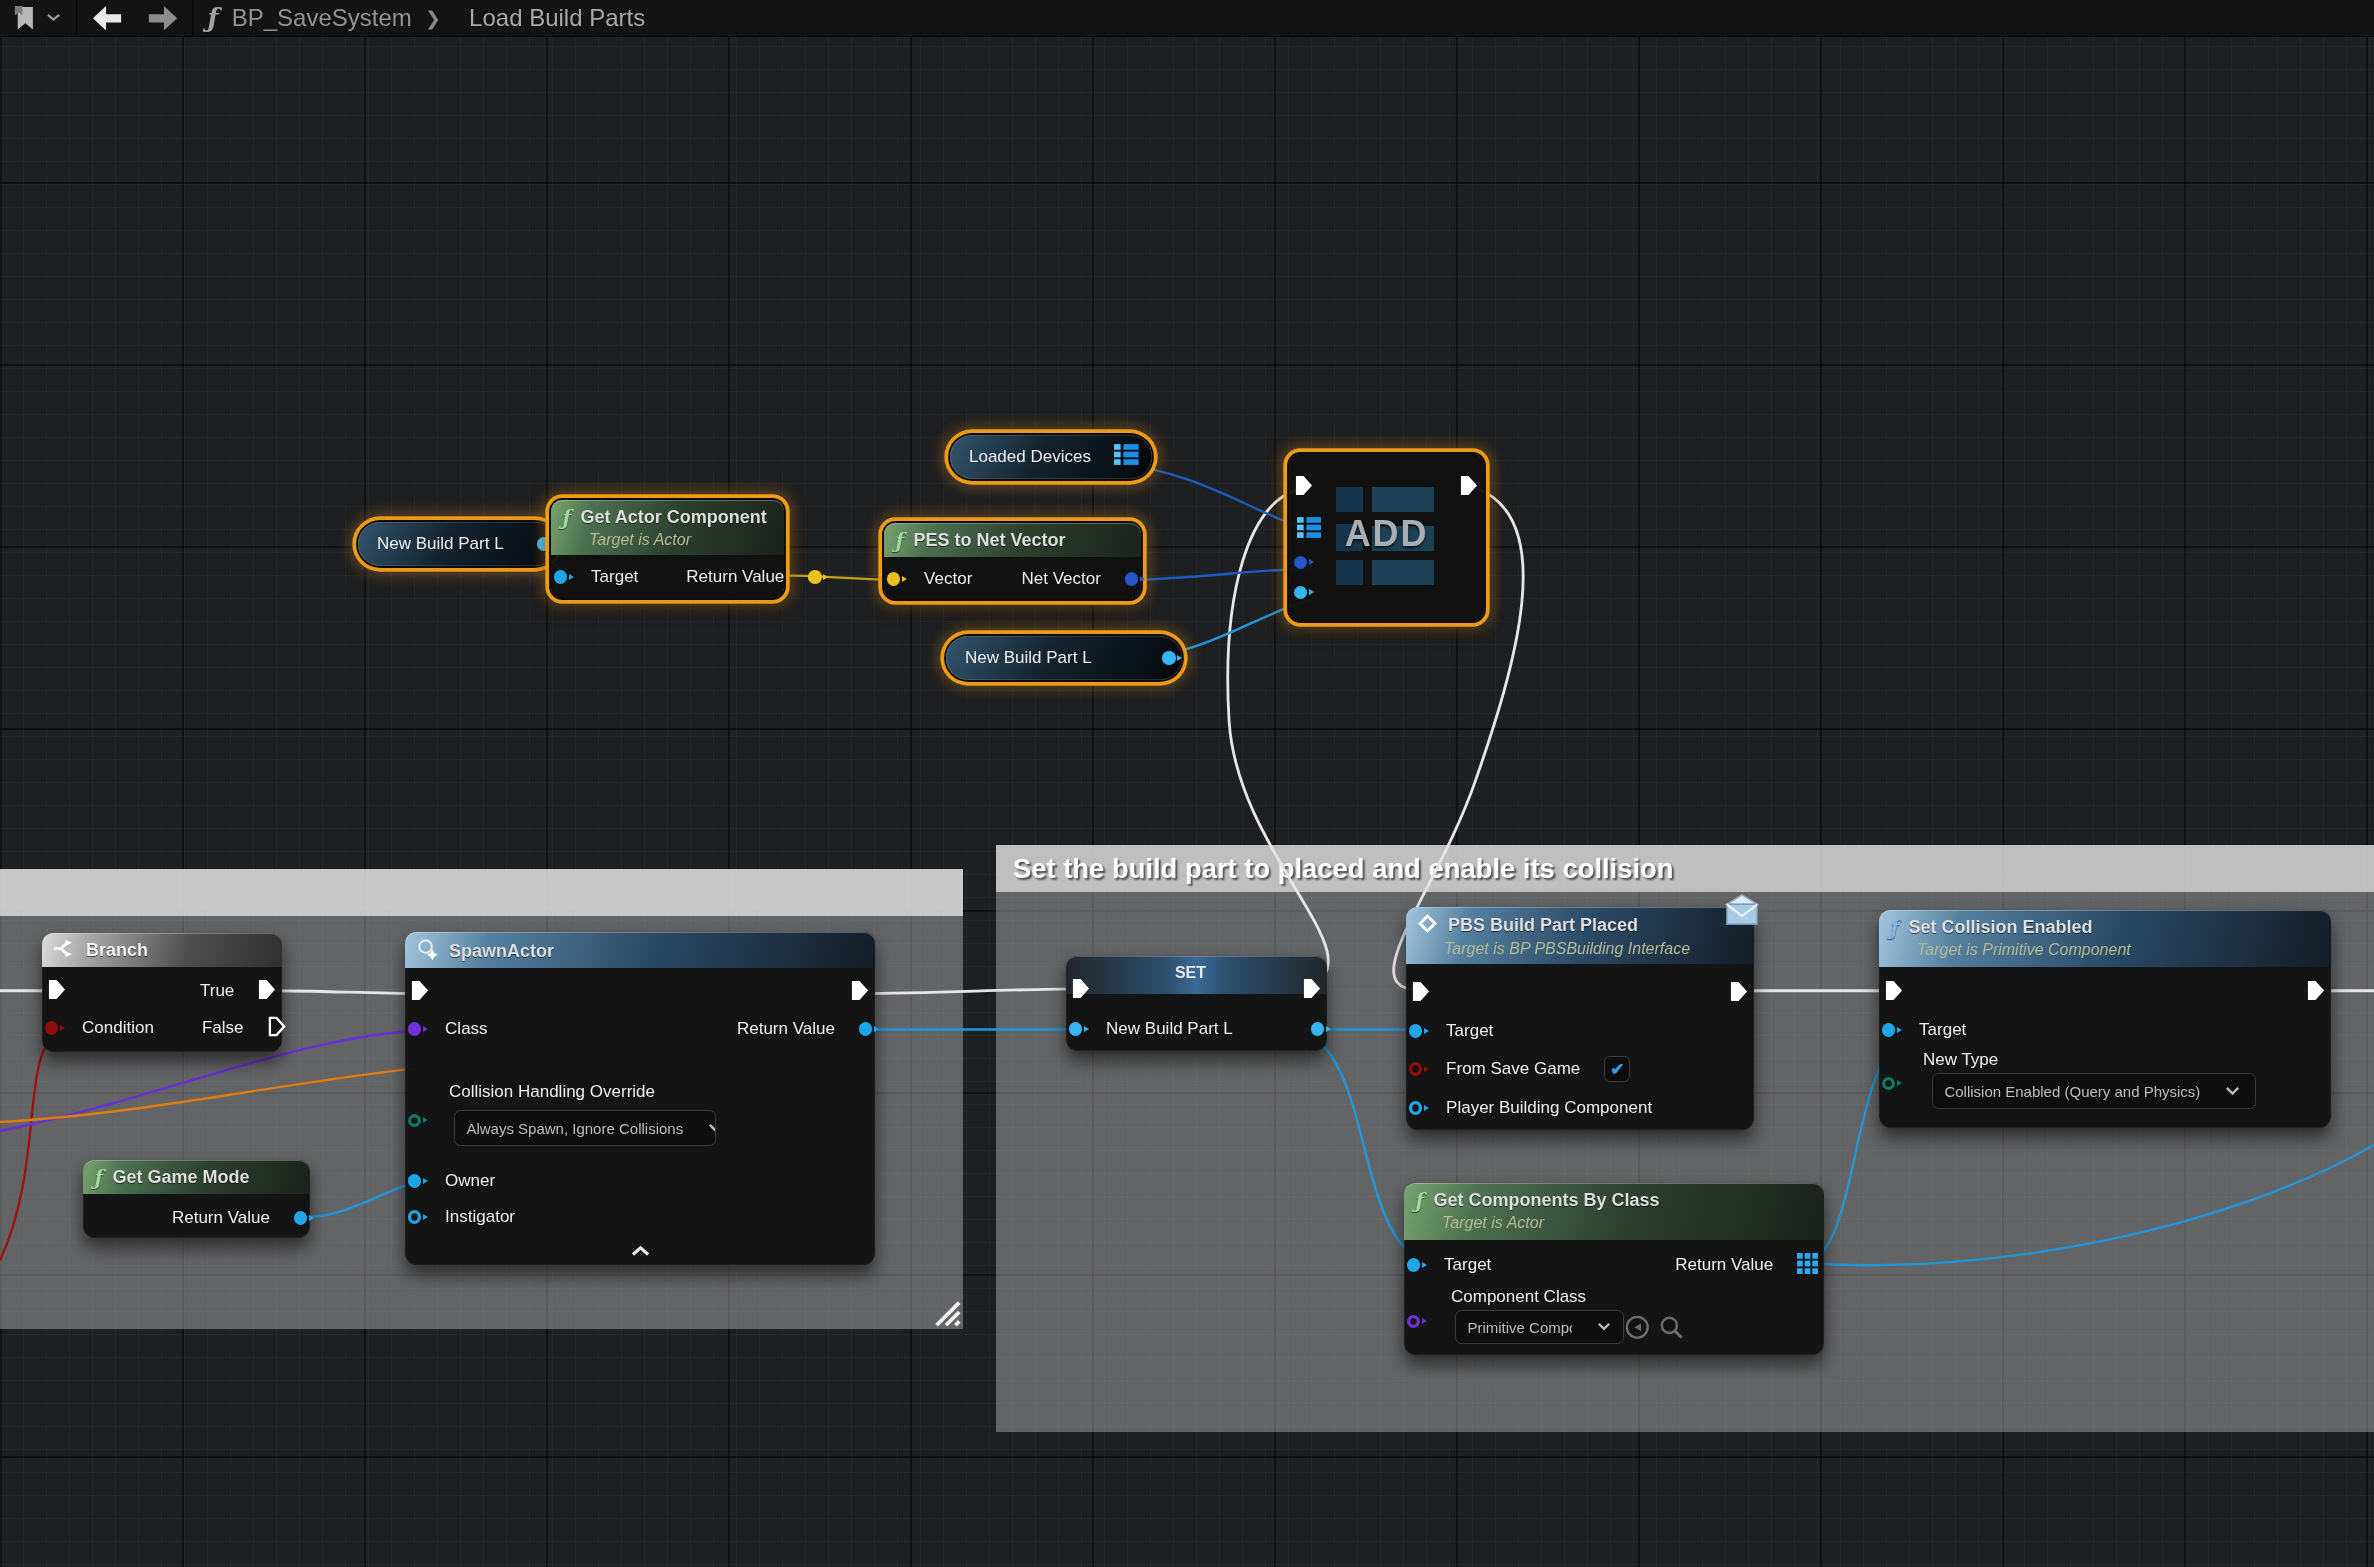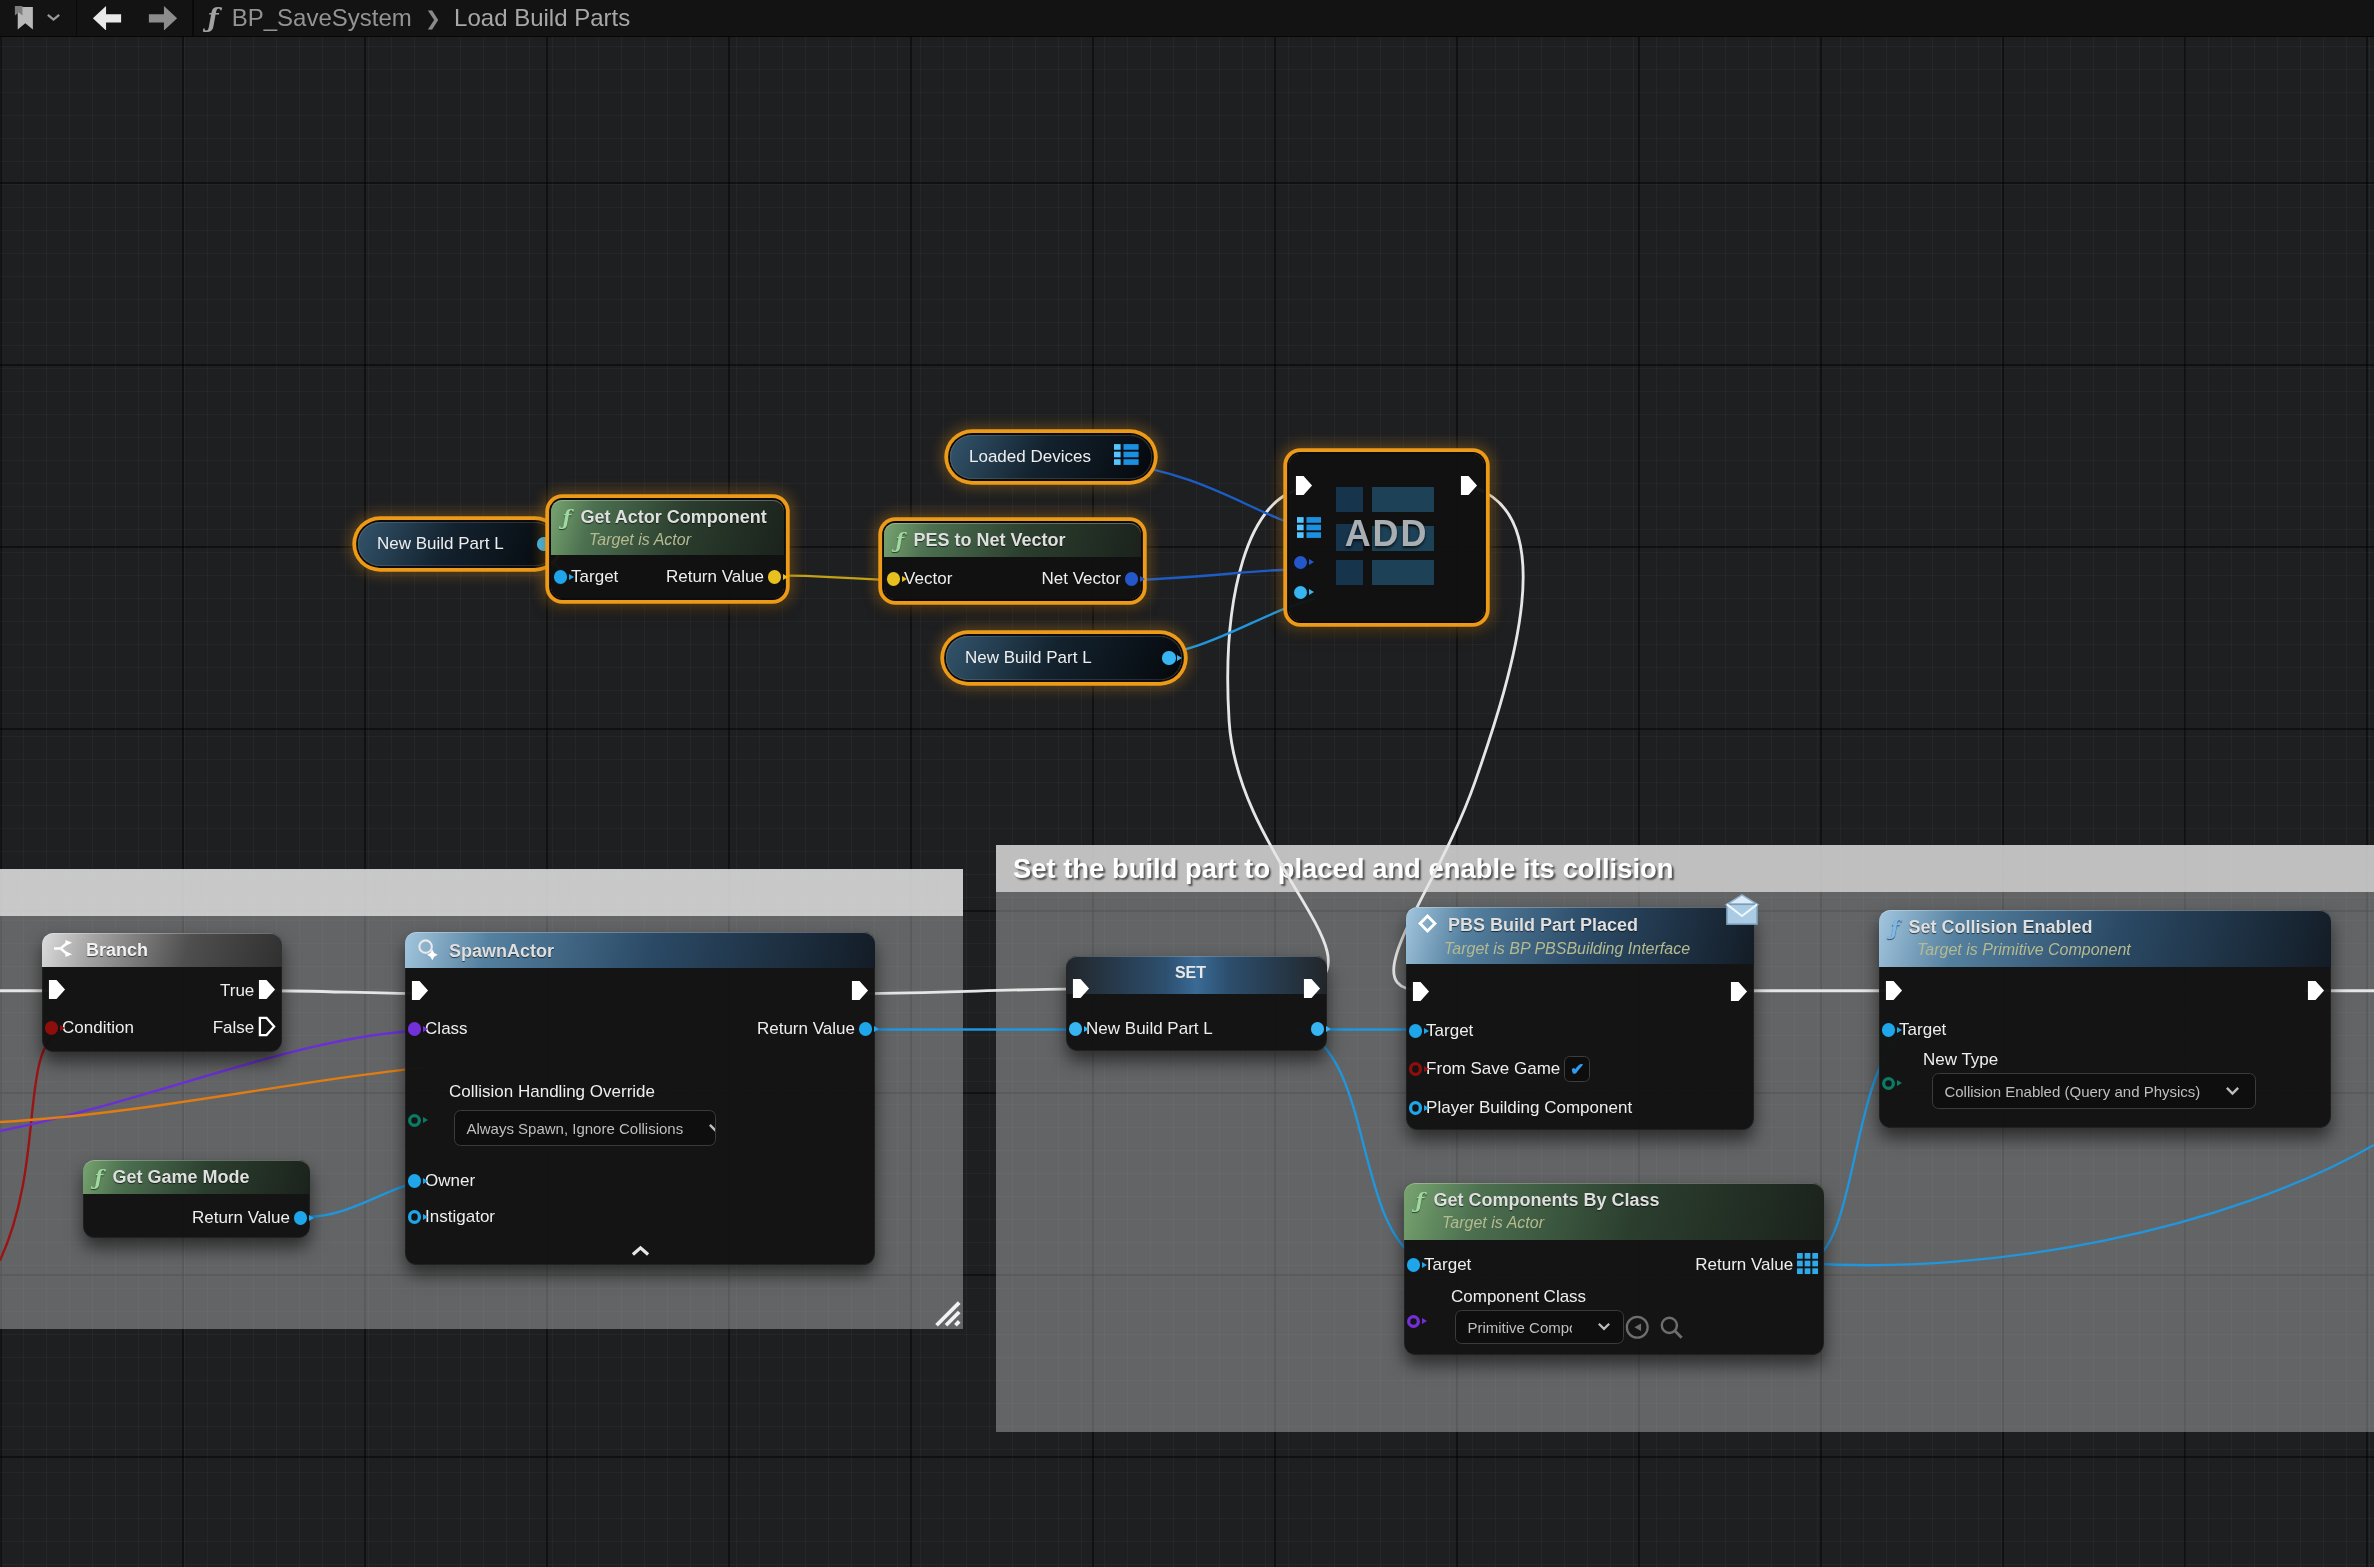--- a/index.html
+++ b/index.html
@@ -11,21 +11,21 @@
       linear-gradient(90deg, rgba(0,0,0,.45) 1.9px, transparent 1.9px),
       linear-gradient(rgba(255,255,255,.032) 0.9px, transparent 0.9px),
       linear-gradient(90deg, rgba(255,255,255,.032) 0.9px, transparent 0.9px);
     background-size:182px 182px,182px 182px,23px 23px,23px 23px;}
   
   #topbar{position:absolute;left:0;top:0;width:100%;height:36px;background:#131313;
     border-bottom:0.9px solid #060606;display:flex;align-items:center;z-index:50;color:#8f8f8f;}
   #topbar .sep{width:1.9px;height:36px;background:#090909;margin:0 13.2px;}
   .tb-ico{display:flex;align-items:center;justify-content:center;}
   #breadcrumb{font-size:24px;color:#939393;display:flex;align-items:center;gap:13.2px;}
-  #breadcrumb .page{color:#a8a8a8;}
+  #breadcrumb .page{color:#a8a8a8;margin-left:15px;}
   #zoom-label{position:absolute;right:1.9px;top:3.8px;font-size:25.6px;font-weight:bold;color:#5d5d5d;}
   .fn-glyph{font-family:"DejaVu Serif",serif;font-style:italic;font-weight:bold;}
   
   .comment{position:absolute;background:rgba(195,195,195,.42);z-index:1;}
   .comment .chdr{height:47px;background:rgba(222,222,222,.75);display:flex;align-items:center;
     padding:0 17px;font-size:27.4px;font-weight:bold;color:#fff;
     text-shadow:1.9px 1.9px 1.9px rgba(0,0,0,.6);white-space:nowrap;overflow:hidden;}
   #comment-left{left:0;top:869px;width:963px;height:460px;}
   #comment-left .chdr{height:47px;background:rgba(228,228,228,.78);}
   #comment-right{left:996px;top:845px;width:1391px;height:587px;}
@@ -36,21 +36,21 @@
     box-shadow:0 9.5px 17px rgba(0,0,0,.55), inset 0 0 0 0.9px rgba(255,255,255,.06);color:#e6e6e6;}
   .selected{box-shadow:0 0 0 1.9px #0c0c0c,0 0 0 5.7px #ED9A19,0 0 13.2px 9.5px rgba(237,154,25,.28),0 9.5px 17px rgba(0,0,0,.5);}
   .hdr{position:absolute;left:0;top:0;right:0;border-radius:11.4px 11.4px 0 0;overflow:hidden;
     box-shadow:inset 0 0.9px 0 rgba(255,255,255,.28);}
   .hdr.green{background:linear-gradient(105deg,#78a470 0%,#4c7050 18%,#2b3e2e 55%,#1b221c 100%);}
   .hdr.blue{background:linear-gradient(105deg,#a3c6de 0%,#54809f 18%,#2b4a66 52%,#131c26 100%);}
   .hdr.gray{background:linear-gradient(105deg,#dcdcdc 0%,#a6a6a6 20%,#4f4f4f 60%,#303030 100%);}
   .hdr .t1{display:flex;align-items:center;gap:9.5px;padding:5.7px 11.4px 0 11.4px;
     font-size:18px;font-weight:bold;color:#dfdfdf;text-shadow:0 0.9px 0.9px rgba(0,0,0,.6);white-space:nowrap;}
   .hdr .t2{padding:0.9px 11.4px 0 38px;font-size:16px;font-style:italic;color:#b5ba90;white-space:nowrap;}
-  .row{position:absolute;left:0;right:0;height:32px;display:flex;align-items:center;gap:4px;padding:0 9.5px;}
+  .row{position:absolute;left:0;right:0;height:32px;display:flex;align-items:center;gap:24px;padding:0 9.5px;}
   .pl{font-size:17px;color:#eee;white-space:nowrap;}
   .grow{flex:1;}
   .pc{width:13.2px;height:13.2px;border-radius:50%;background:currentColor;position:relative;flex:none;}
   .pc::after{content:"";position:absolute;left:15px;top:3.3px;
     border-left:5.7px solid currentColor;border-top:3.8px solid transparent;border-bottom:3.8px solid transparent;}
   .pc.h{background:transparent;box-shadow:inset 0 0 0 3.3px currentColor;}
   .in{margin-left:-6.6px;}
   .out{margin-right:-6.6px;}
   .c-cyan{color:#1fa6ea;} .c-yellow{color:#e9c11f;} .c-red{color:#8e0d0d;}
   .c-purple{color:#7430d8;} .c-orange{color:#ea840f;} .c-enum{color:#0c7a64;}

